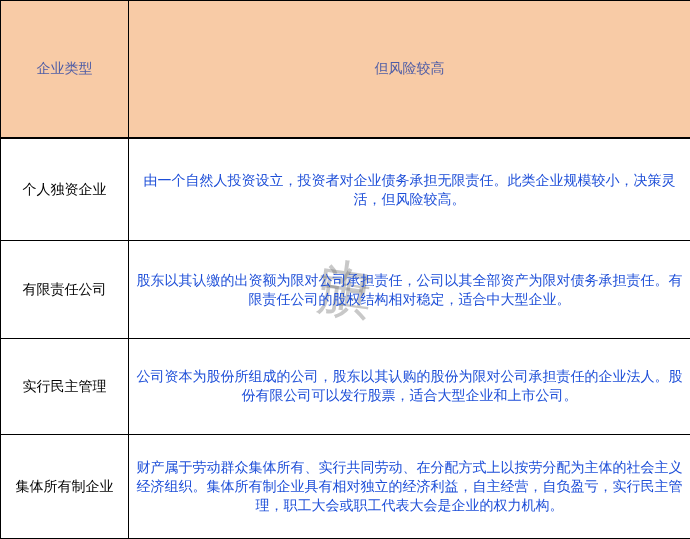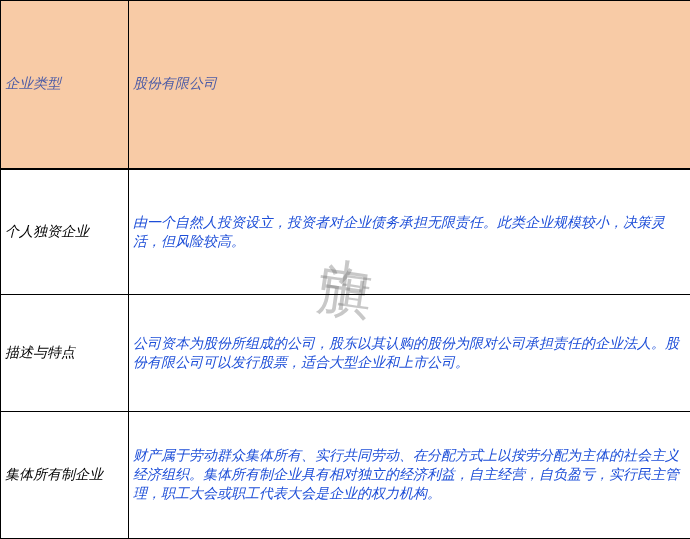--- a/index.html
+++ b/index.html
@@ -35,24 +35,23 @@
     z-index: 2;
     width: 690px;
     height: 539px;
     border-collapse: collapse;
     table-layout: fixed;
     background: transparent;
   }
   table.enterprise td, table.enterprise th {
     border: 1px solid #000000;
     padding: 2px 4px;
-    text-align: left;
+    text-align: center;
     vertical-align: middle;
     background: transparent;
-    font-style: italic;
   }
   col.c-type { width: 128px; }
   col.c-desc { width: 562px; }
   tr.hdr { height: 82px; }
   tr.hdr th {
     background: #F8CBA6;
     color: #4D5CA6;
     font-size: 14px;
     font-weight: normal;
     border-bottom: 2px solid #000000;
@@ -85,32 +84,36 @@
   <div class="watermark">中旗</div>
 
   <table class="enterprise">
     <colgroup>
       <col class="c-type">
       <col class="c-desc">
     </colgroup>
     <tbody>
       <tr class="hdr">
         <th>企业类型</th>
-        <th>股份有限公司</th>
+        <th>但风险较高</th>
       </tr>
 
       <tr class="r1">
         <td class="type-cell">个人独资企业</td>
         <td class="desc-cell">由一个自然人投资设立，投资者对企业债务承担无限责任。此类企业规模较小，决策灵活，但风险较高。</td>
       </tr>
 
 
+      <tr class="r3">
+        <td class="type-cell">有限责任公司</td>
+        <td class="desc-cell">股东以其认缴的出资额为限对公司承担责任，公司以其全部资产为限对债务承担责任。有限责任公司的股权结构相对稳定，适合中大型企业。</td>
+      </tr>
 
       <tr class="r4">
-        <td class="type-cell">描述与特点</td>
+        <td class="type-cell">实行民主管理</td>
         <td class="desc-cell">公司资本为股份所组成的公司，股东以其认购的股份为限对公司承担责任的企业法人。股份有限公司可以发行股票，适合大型企业和上市公司。</td>
       </tr>
 
 
 
 
       <tr class="r8">
         <td class="type-cell">集体所有制企业</td>
         <td class="desc-cell">财产属于劳动群众集体所有、实行共同劳动、在分配方式上以按劳分配为主体的社会主义经济组织。集体所有制企业具有相对独立的经济利益，自主经营，自负盈亏，实行民主管理，职工大会或职工代表大会是企业的权力机构。</td>
       </tr>

